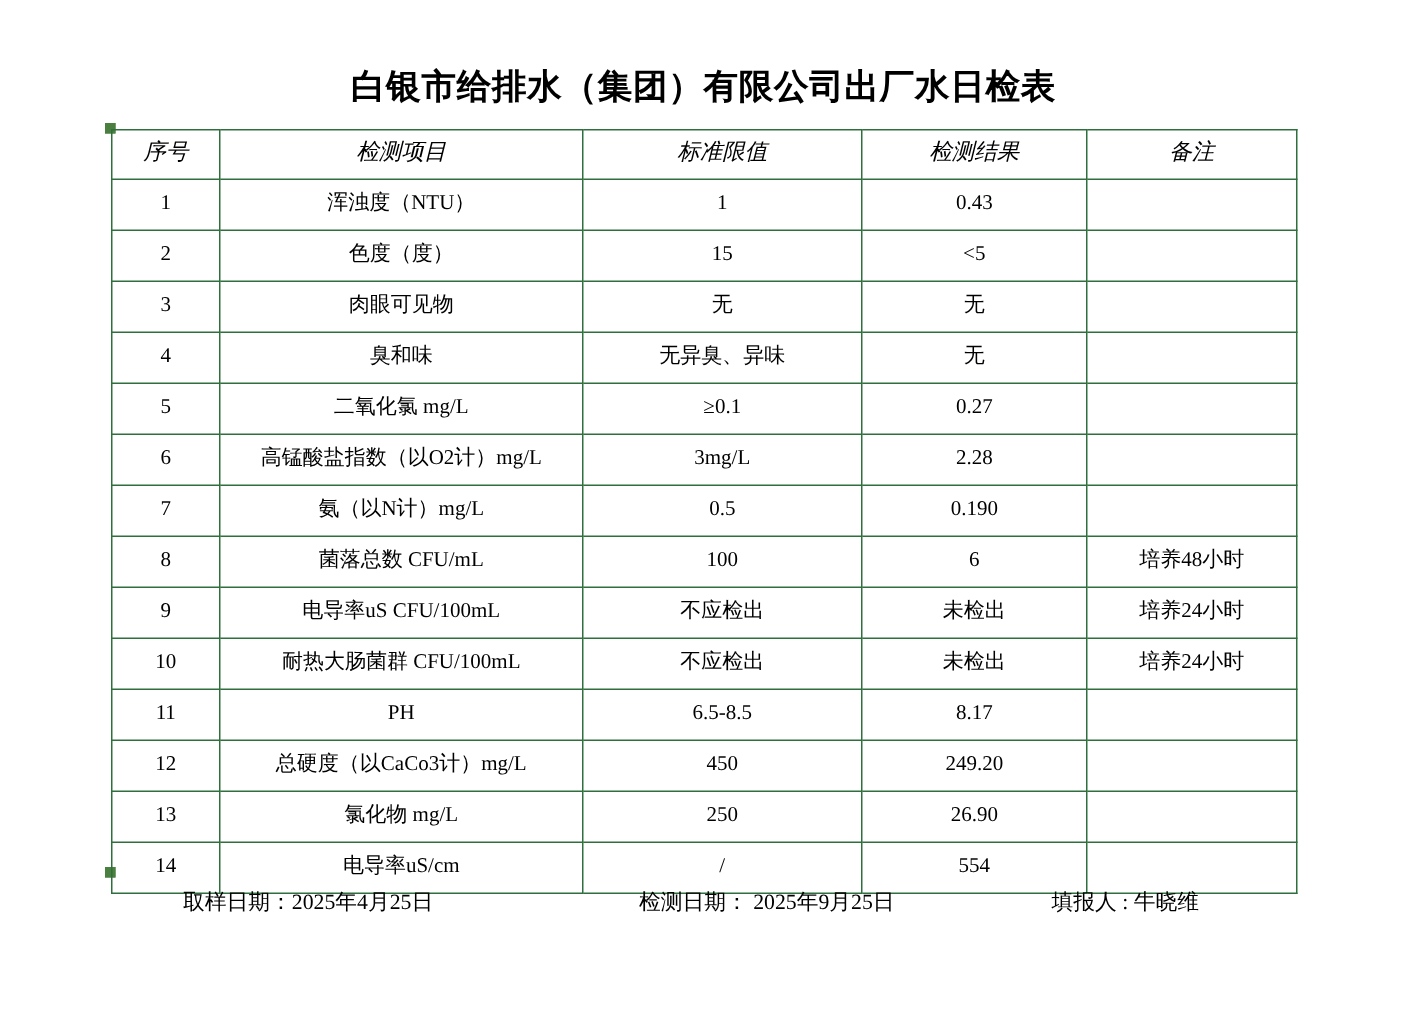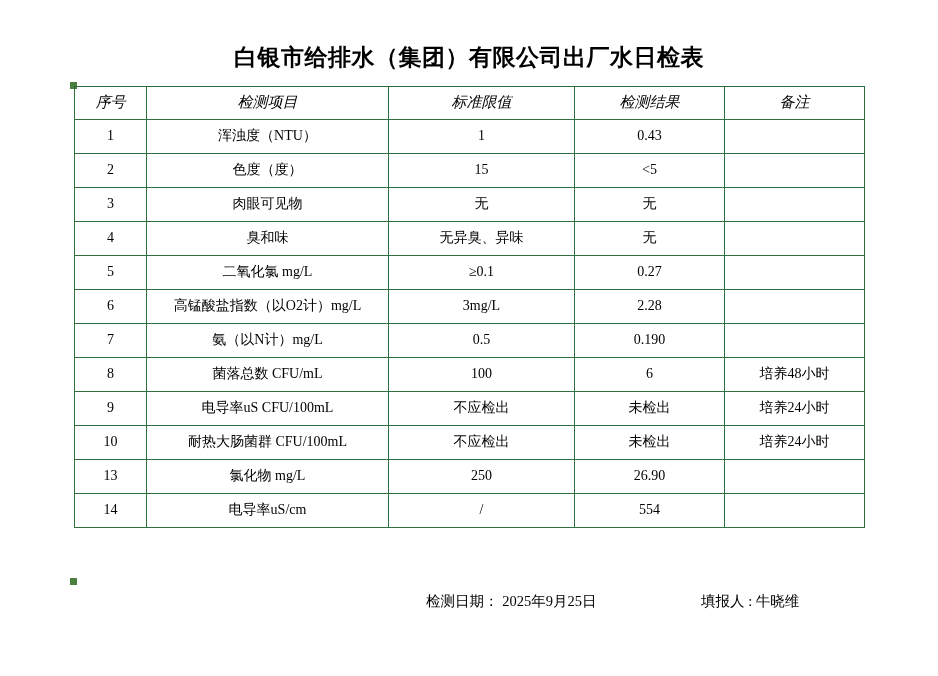--- a/index.html
+++ b/index.html
@@ -192,34 +192,49 @@
         <td>培养24小时</td>
       </tr>
       <tr>
         <td>10</td>
         <td class="cell-item">耐热大肠菌群 CFU/100mL</td>
         <td>不应检出</td>
         <td>未检出</td>
         <td>培养24小时</td>
       </tr>
       <tr>
+        <td>11</td>
+        <td class="cell-item">PH</td>
+        <td>6.5-8.5</td>
+        <td>8.17</td>
+        <td></td>
+      </tr>
+      <tr>
+        <td>12</td>
+        <td class="cell-item">总硬度（以CaCo3计）mg/L</td>
+        <td>450</td>
+        <td>249.20</td>
+        <td></td>
+      </tr>
+      <tr>
         <td>13</td>
         <td class="cell-item">氯化物 mg/L</td>
         <td>250</td>
         <td>26.90</td>
         <td></td>
       </tr>
       <tr>
         <td>14</td>
         <td class="cell-item">电导率uS/cm</td>
         <td>/</td>
         <td>554</td>
         <td></td>
       </tr>
     </tbody>
   </table>
 
   <div class="footer">
+    <span class="f-sample">取样日期：2025年4月25日</span>
     <span class="f-test">检测日期： 2025年9月25日</span>
     <span class="f-filler">填报人 : 牛晓维</span>
   </div>
 
 </div>
 
 </body></html>

